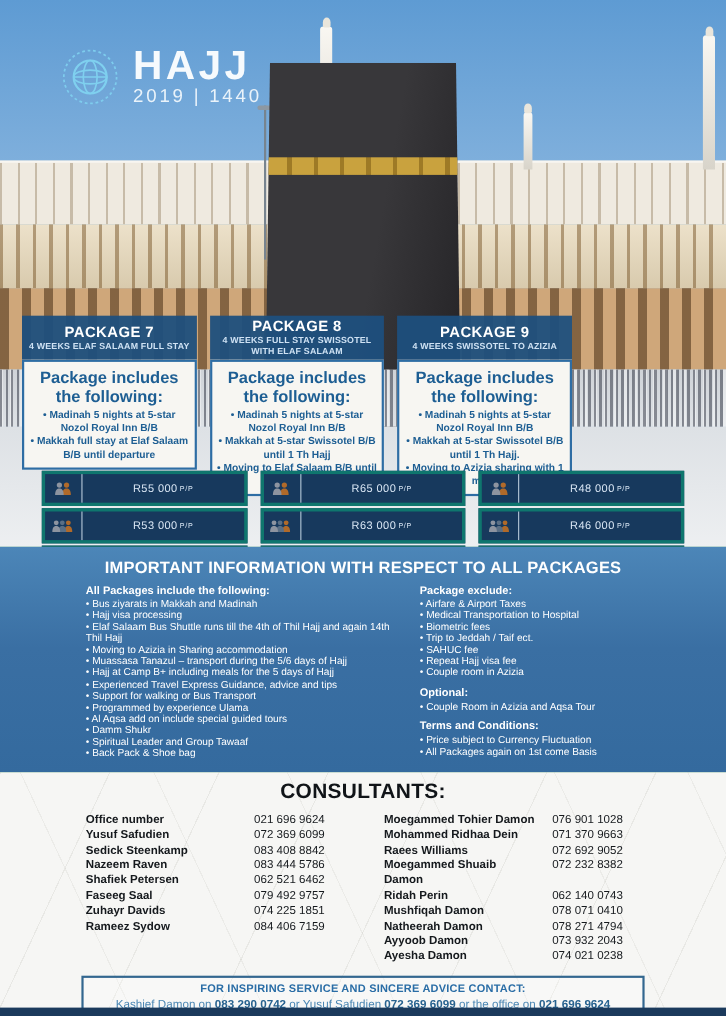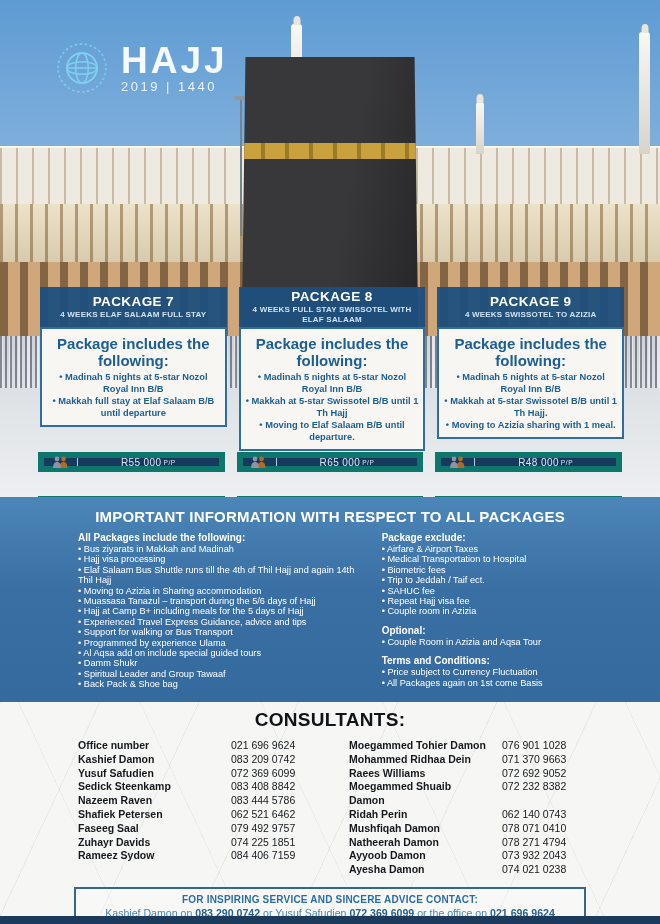--- a/index.html
+++ b/index.html
@@ -38,38 +38,38 @@
   .minaret-2 { left:476px; top:102px; width:8px; height:52px; }
   .minaret-3 { right:10px; top:32px; width:11px; height:122px; }
   .pole { position:absolute; width:2px; height:140px; background:#77848f; top:96px; z-index:0; }
   .pole::before { content:''; position:absolute; top:0; left:-6px; width:14px; height:4px;
     background:#8d98a2; border-radius:2px; }
   .pole-1 { left:240px; } .pole-2 { left:266px; height:120px; top:116px; } .pole-3 { left:316px; height:108px; top:128px; }
 
   
   .logo { position:absolute; top:42px; left:56px; display:flex; align-items:center; gap:13px; z-index:5; }
   .logo-title { font-size:37px; font-weight:bold; color:#f6fafd; letter-spacing:3px; line-height:36px; }
-  .logo-sub { font-size:13px; color:#eaf3fa; letter-spacing:2.5px; }
+  .logo-sub { font-size:17px; color:#eaf3fa; letter-spacing:2.5px; }
 
   
-  .packages { position:absolute; top:287px; left:40px; width:584px; display:flex; gap:12px; z-index:6; }
+  .packages { position:absolute; top:287px; left:20px; width:500px; display:flex; gap:12px; z-index:6; }
   .package { flex:1; display:flex; flex-direction:column; height:131px; }
   .pkg-head { background:rgba(30,79,125,.95); color:#fff; text-align:center; padding:4px 3px 5px;
     min-height:40px; display:flex; flex-direction:column; justify-content:center; }
   .pkg-title { font-size:13.5px; font-weight:bold; letter-spacing:.4px; }
   .pkg-sub { font-size:8px; font-weight:bold; color:#cfe2f4; letter-spacing:.2px; margin-top:1px; line-height:1.25; }
   .pkg-body { background:#f7f6f2; border:2px solid #2e6da4; flex:1; padding:6px 4px; text-align:center; color:#1d5e93; }
   .pkg-includes { font-size:15px; font-weight:bold; margin-bottom:2px; }
   .pkg-item { font-size:9.3px; line-height:1.3; font-weight:600; }
 
   
   .prices { position:absolute; top:428px; left:38px; width:584px; display:flex; gap:12px; z-index:6; }
   .price-table { flex:1; }
-  .price-row { display:flex; align-items:stretch; height:20px; background:#17395d;
-    border:6px solid #0f766e; margin-bottom:2px;margin-top:24px; }
+  .price-row { display:flex; align-items:stretch; height:32px; background:#17395d;
+    border:3px solid #0f766e; margin-bottom:2px; }
   .price-icon { width:34px; display:flex; align-items:center; justify-content:center; border-right:1px solid #b6c9d9; }
   .price-text { flex:1; display:flex; align-items:center; justify-content:center;
     color:#d9e6f4; font-size:10px; letter-spacing:.4px; }
   .per { font-size:6.5px; margin-left:2px; letter-spacing:.6px; }
 
   
   .info { height:205px; color:#fff; padding-top:11px;
     background:linear-gradient(180deg,#4c86b8 0%,#3a6fa3 45%,#346a9e 100%); }
   .info-title { text-align:center; font-size:15px; font-weight:bold; letter-spacing:.2px; }
   .info-cols { display:flex; padding:7px 30px 0 78px; gap:18px; }
@@ -392,24 +392,20 @@
   <div class="bottom">
     <div class="consultants-title">CONSULTANTS:</div>
     <div class="consult-cols">
       <div class="consult-block">
 
           <div class="consult-row">
             <span class="c-name">Office number</span>
             <span class="c-phone">021 696 9624</span>
           </div>
 
-          <div class="consult-row">
-            <span class="c-name">Kashief Damon</span>
-            <span class="c-phone">083 209 0742</span>
-          </div>
 
           <div class="consult-row">
             <span class="c-name">Yusuf Safudien</span>
             <span class="c-phone">072 369 6099</span>
           </div>
 
           <div class="consult-row">
             <span class="c-name">Sedick Steenkamp</span>
             <span class="c-phone">083 408 8842</span>
           </div>

